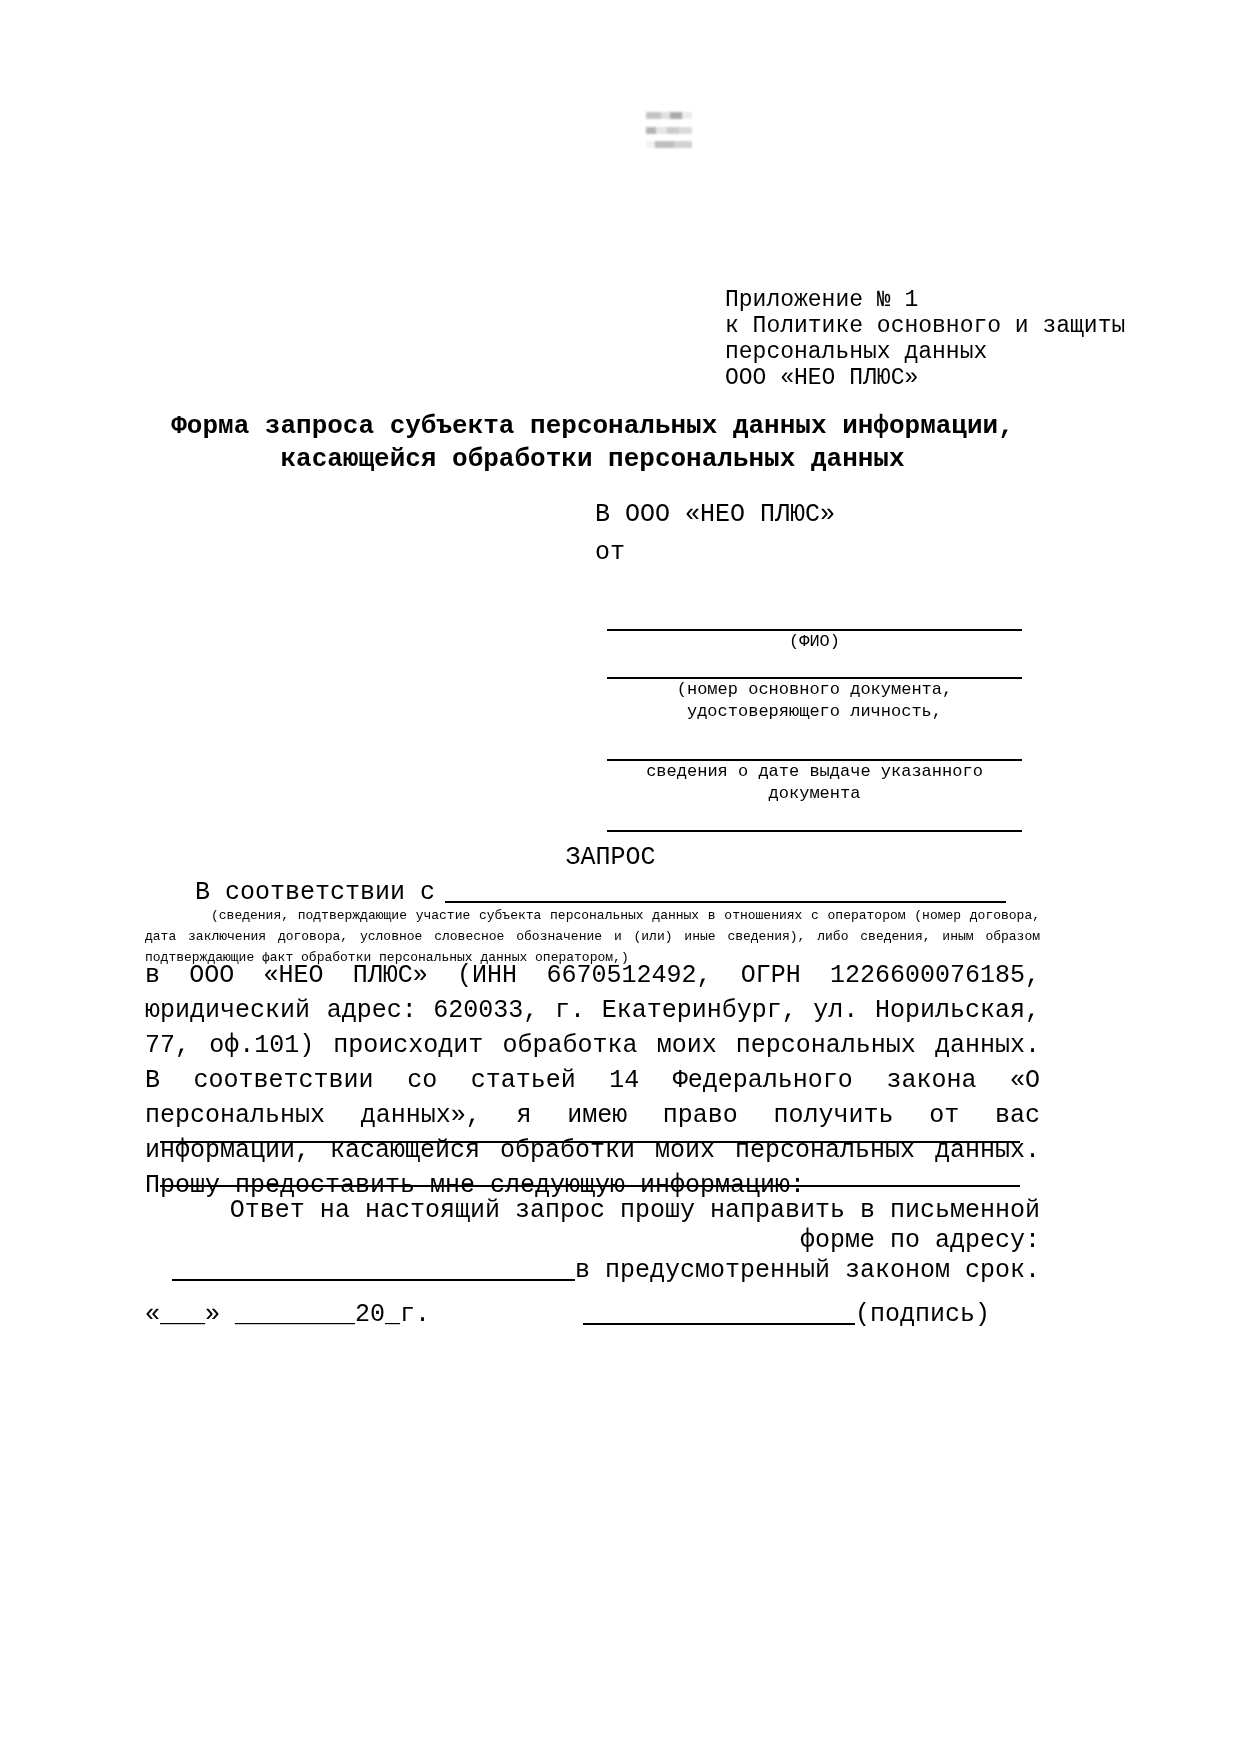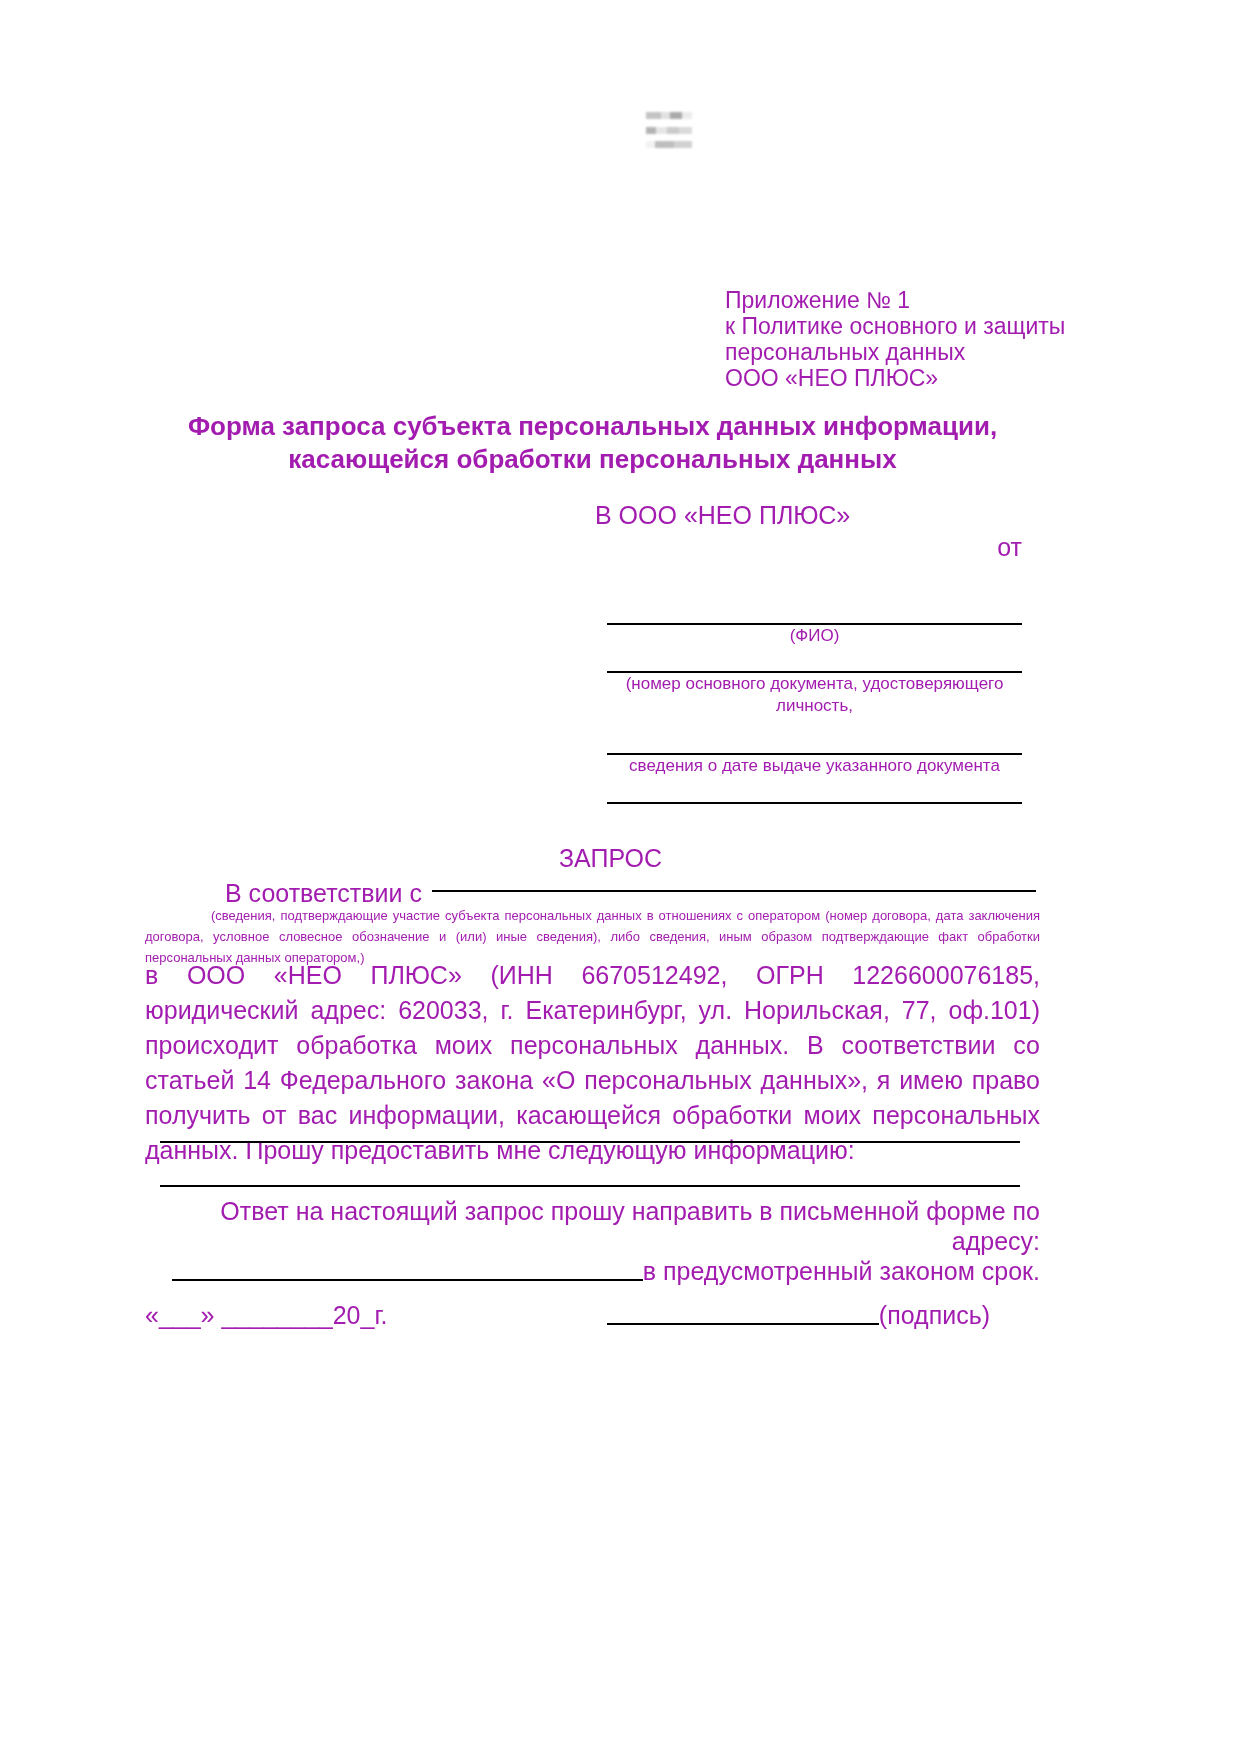--- a/index.html
+++ b/index.html
@@ -1,51 +1,51 @@
 <!DOCTYPE html>
 <html lang="ru"><head>
 <meta charset="utf-8">
 <style>
   html,body{margin:0;padding:0;background:#ffffff;}
   .page{
     position:relative;
     width:1242px;height:1755px;
-    background:#ffffff;color:#a21caf;
-    font-family:Liberation Sans, sans-serif;
+    background:#ffffff;color:#000000;
+    font-family:Liberation Mono, monospace;
     overflow:hidden;
   }
   .abs{position:absolute;}
 
   
   .logo{left:646px;top:112px;width:46px;height:36px;
         display:flex;flex-direction:column;justify-content:space-between;
         filter:blur(1.3px);opacity:.85;}
   .logo .bar{height:7px;
         background:linear-gradient(90deg,#b9b9b9 0 32%,#dcdcdc 32% 52%,#9c9c9c 52% 78%,#e9e9e9 78% 100%);}
   .logo .bar.b2{background:linear-gradient(90deg,#a8a8a8 0 22%,#e2e2e2 22% 45%,#c2c2c2 45% 72%,#d5d5d5 72% 100%);}
   .logo .bar.b3{background:linear-gradient(90deg,#f0f0f0 0 20%,#b3b3b3 20% 60%,#c9c9c9 60% 100%);}
 
   .applique{left:725px;top:287px;font-size:23px;line-height:26px;}
 
   .title{left:145px;top:410px;width:895px;text-align:center;
          font-weight:bold;font-size:26px;line-height:33px;}
 
   .addressee{left:595px;top:500px;width:427px;font-size:25px;line-height:30px;}
-  .addr-from{margin-top:2px;text-align:right;}
+  .addr-from{margin-top:8px;}
   .fields{margin-left:12px;width:415px;}
   .wline{border-bottom:2px solid #000;height:0;}
   .g1{margin-top:61px;}
   .g2{margin-top:24px;}
   .g3{margin-top:36px;}
   .g4{margin-top:25px;}
   .flabel{text-align:center;font-size:17px;line-height:22px;}
 
   .zapros{left:163px;top:843px;width:895px;text-align:center;font-size:25px;line-height:30px;}
 
-  .intro-row{left:159px;top:878px;width:895px;display:flex;align-items:center;
+  .intro-row{left:129px;top:878px;width:895px;display:flex;align-items:flex-end;
              font-size:25px;line-height:30px;}
   .intro-row .txt{white-space:nowrap;margin-left:66px;}
   .fill{flex:1;border-bottom:2px solid #000;margin:0 18px 5px 10px;height:0;}
 
   .note{left:145px;top:905px;width:895px;font-size:13px;line-height:21px;
         text-align:justify;text-indent:66px;}
 
   .body-par{left:145px;top:958px;width:895px;font-size:25px;line-height:35px;
             text-align:justify;}
 

